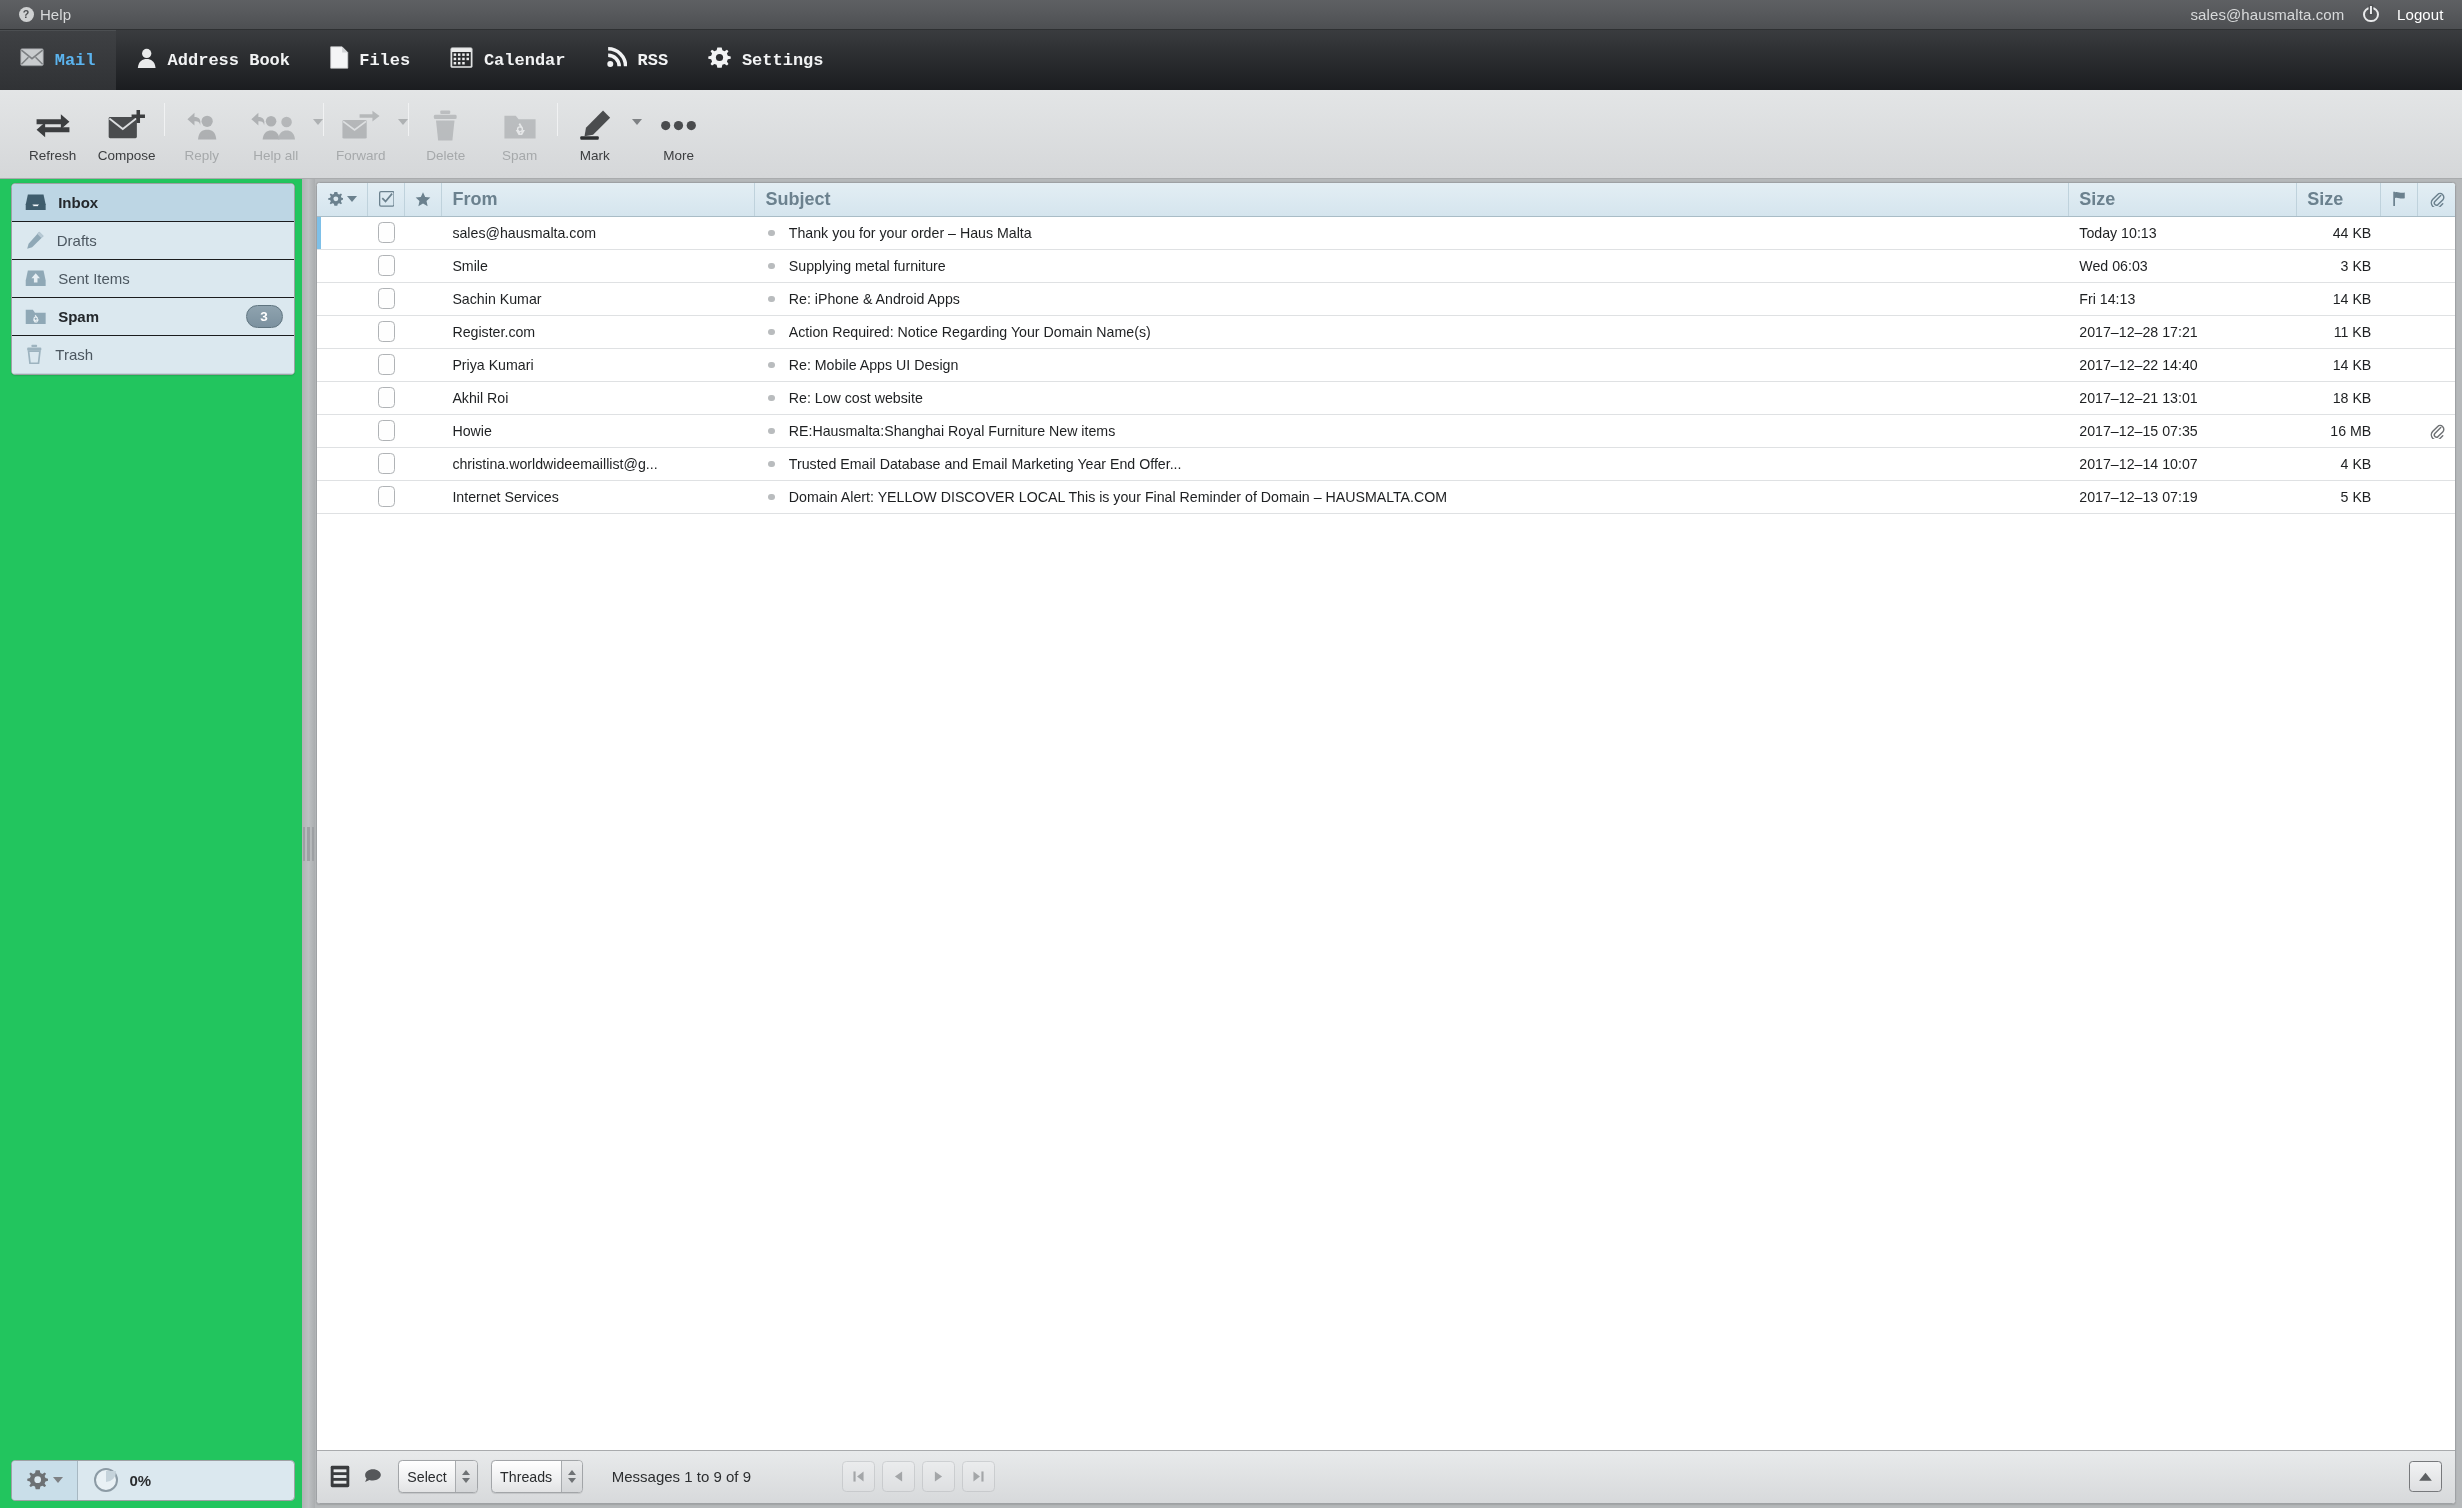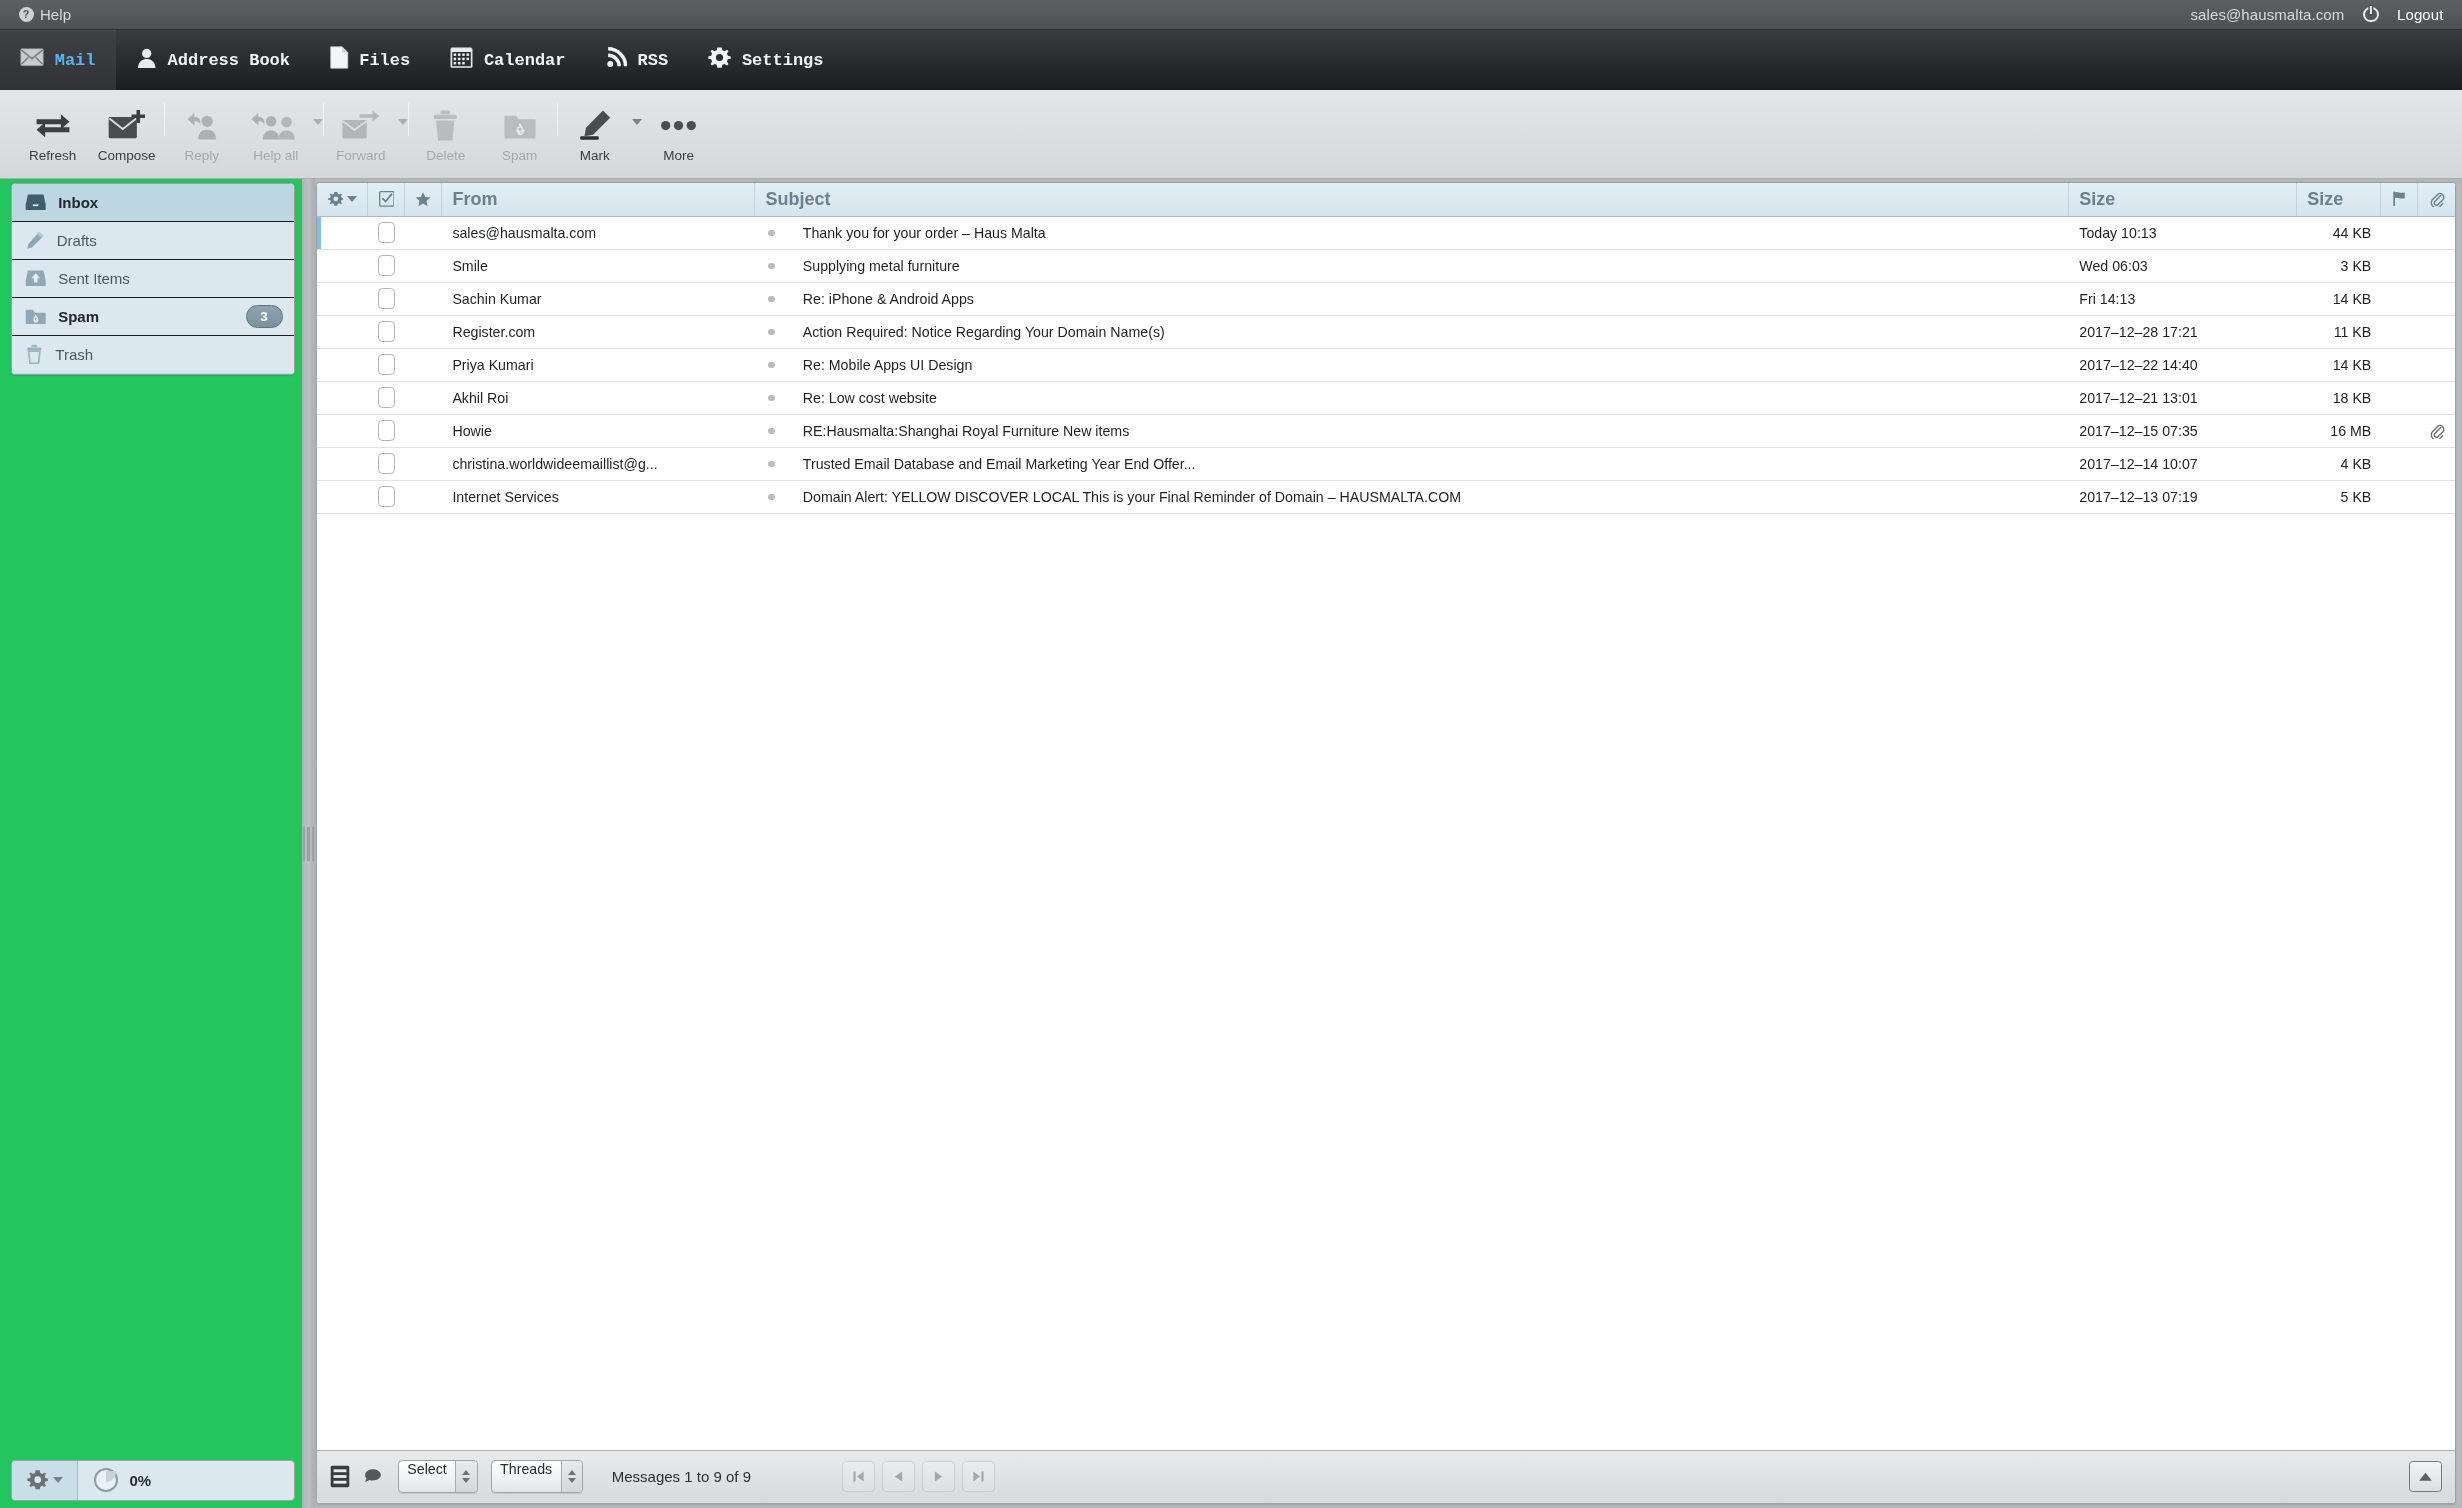--- a/index.html
+++ b/index.html
@@ -220,21 +220,21 @@
   }
   .mrow.focused::before {
     content: ""; position: absolute; left: 0; top: 0; bottom: 0;
     width: 3.6px; background: #7ec0e8;
   }
   .td { display: flex; align-items: center; padding: 0 10px; overflow: hidden; }
   .td.c-gear { width: 51px; }
   .td.c-sel  { width: 37px; justify-content: center; }
   .td.c-star { width: 37px; justify-content: center; }
   .td.c-from { width: 313px; white-space: nowrap; text-overflow: ellipsis; }
-  .td.c-subj { flex: 1; white-space: nowrap; gap: 28px; padding-left: 13px; }
+  .td.c-subj { flex: 1; white-space: nowrap; gap: 14px; padding-left: 13px; }
   .td.c-date { width: 228px; }
   .td.c-size { width: 84px; justify-content: flex-end; }
   .td.c-flag { width: 37px; justify-content: center; }
   .td.c-att  { width: 37px; justify-content: center; }
   .msg-chk {
     width: 18.5px; height: 21.4px; border: 0.7px solid #b0b3b6;
     border-radius: 4.3px; background: #fefefe;
   }
   .statdot {
     width: 6.4px; height: 6.4px; border-radius: 50%;
@@ -246,21 +246,21 @@
   .lfoot {
     height: 53px; background: linear-gradient(180deg, #e8eaeb 0%, #d7d9db 100%);
     border-top: 0.7px solid #a9abad;
     display: flex; align-items: center; padding: 0 13px; gap: 13px;
   }
   .foot-ico { cursor: pointer; display: flex; align-items: center; }
   .mini-select {
     height: 33px; min-width: 78px;
     background: linear-gradient(180deg, #ffffff 0%, #f0f1f2 55%, #e2e3e4 100%);
     border: 0.7px solid #a2a5a8; border-radius: 4.3px;
-    display: flex; align-items: flex-start; cursor: pointer;
+    display: flex; align-items: center; cursor: pointer;
     box-shadow: 0 0.7px 0.7px rgba(0,0,0,.1);
   }
   .mini-select .mv { flex: 1; padding: 0 8.5px; font-size: 14.2px; color: #2a2c2e; }
   .mini-step {
     width: 21.4px; height: 100%;
     background: linear-gradient(180deg, #e9eaeb 0%, #d4d6d8 100%);
     border-left: 0.7px solid #a8abae; border-radius: 0 3.6px 3.6px 0;
     display: flex; flex-direction: column; align-items: center; justify-content: center; gap: 2.8px;
   }
   .ms-up { width:0;height:0;border-left:4.3px solid transparent;border-right:4.3px solid transparent;border-bottom:5.7px solid #6f7275; }

